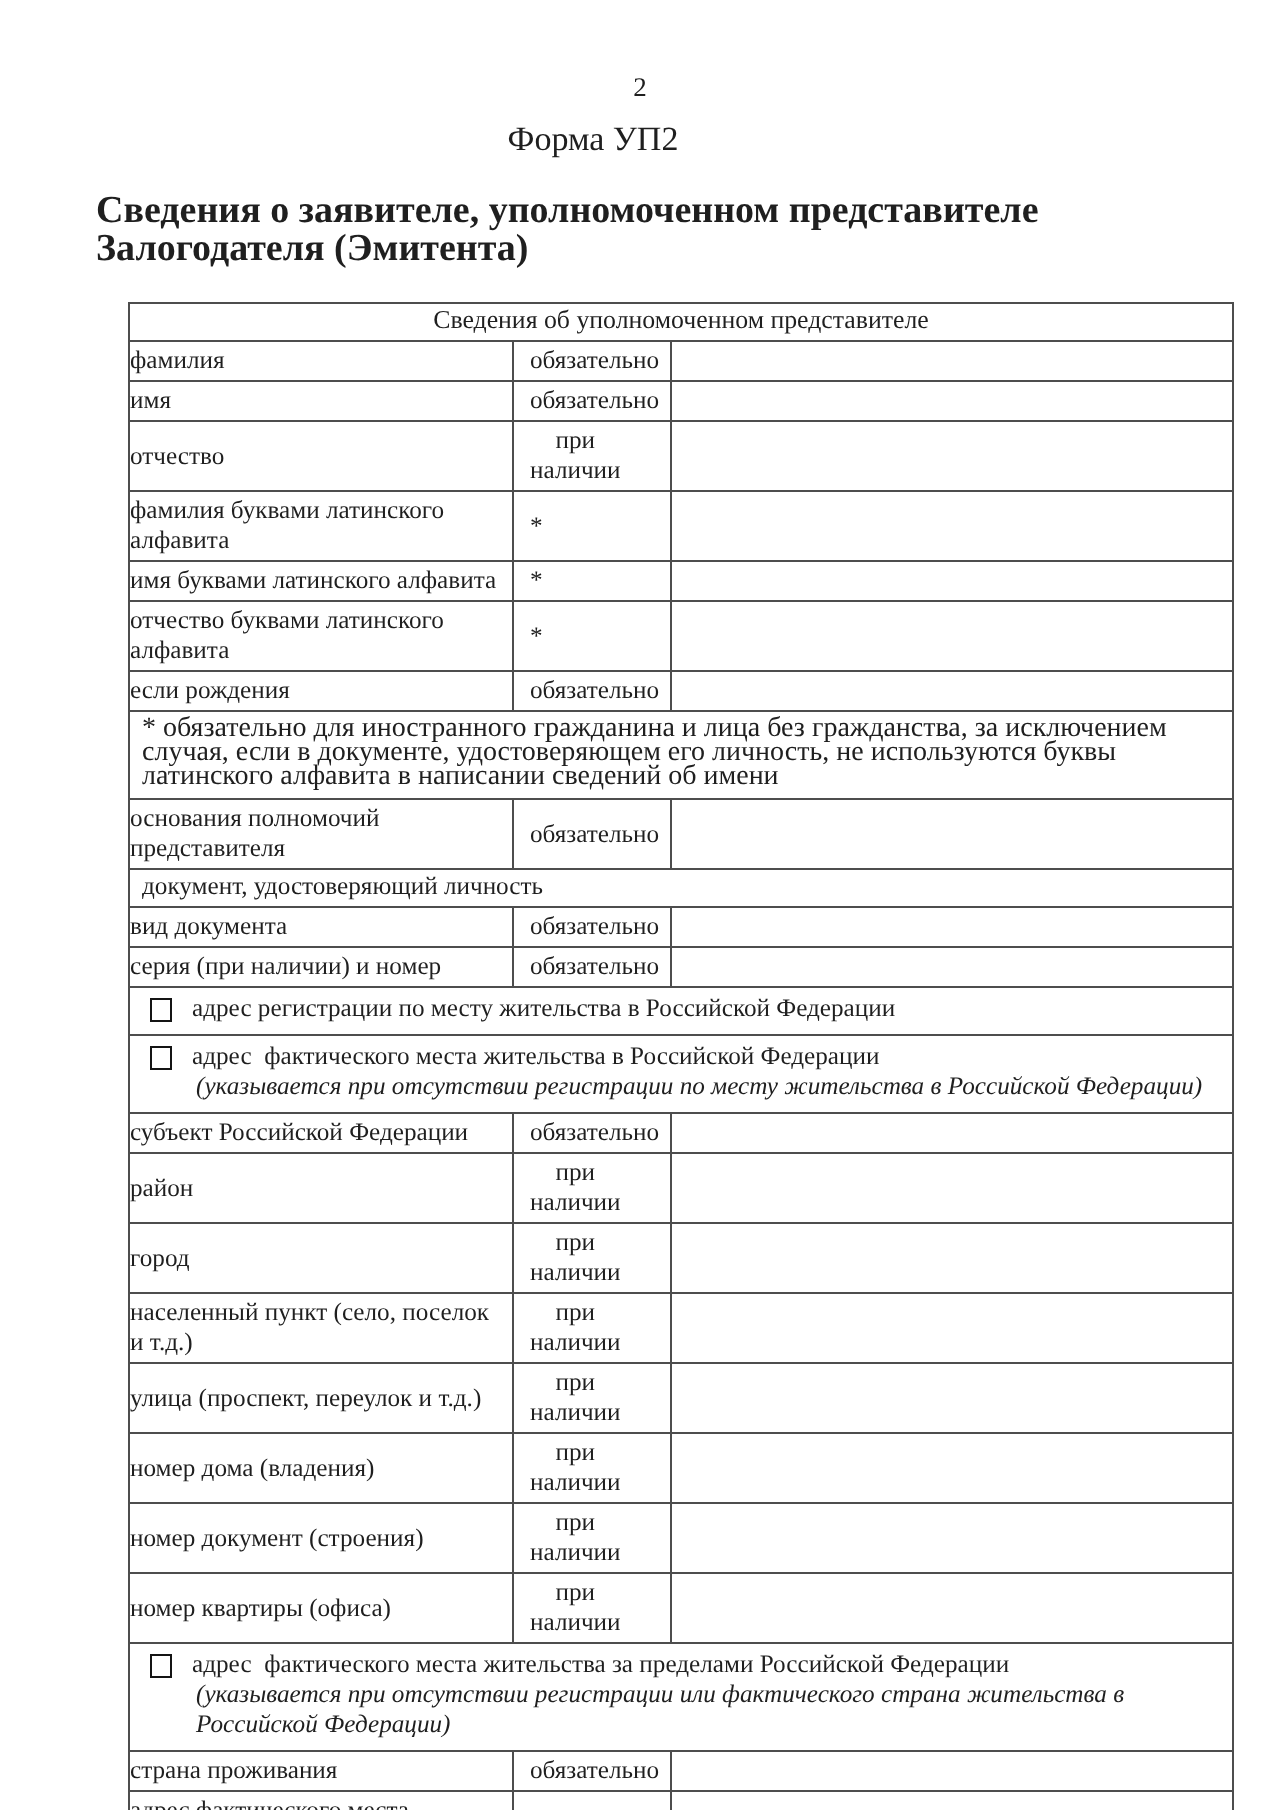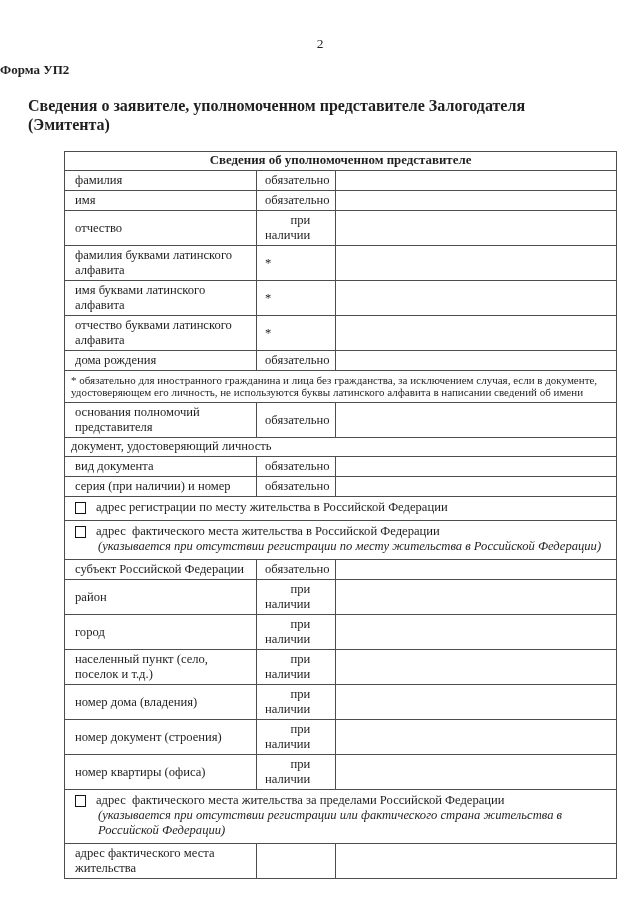--- a/index.html
+++ b/index.html
@@ -23,30 +23,30 @@
     background:var(--paper);
   }
   .page-number{
     padding-top:36px;
     text-align:center;
     font-size:13.5px;
     line-height:16px;
   }
   .form-label{
     margin:9px 47px 0 0;
-    text-align:left;
-    font-weight:bold;
-    font-size:13px;
+    text-align:center;
+    font-weight:normal;
+    font-size:17px;
     line-height:17px;
   }
   .doc-heading{
-    margin:18px 0 0 28px;
+    margin:18px 0 0 48px;
     max-width:502px;
     font-weight:bold;
-    font-size:16px;
+    font-size:19px;
     line-height:19px;
   }
   .table-wrap{
     position:relative;
     margin:17px 0 0 64px;
     width:552px;
   }
   table.form-table{
     width:552px;
     table-layout:fixed;
@@ -54,45 +54,45 @@
     border:1.6px solid var(--outer);
   }
   .form-table th,.form-table td{
     border:1px solid var(--line);
     vertical-align:middle;
     font-size:12.6px;
     line-height:15px;
     overflow:visible;
   }
   .form-table th{
-    font-weight:bold;
+    font-weight:normal;
     text-align:center;
     padding:1px 2px 2px 2px;
     font-size:12.9px;
     margin-left:27px;
   }
   td.c-label{
-    padding:2px 4px 2px 10px;
+    padding:2px 4px 2px 0;
     text-align:left;
   }
   td.c-req{
     padding:2px 2px 2px 8px;
   }
   td.c-req .req{
     display:inline-block;
     width:min-content;
     white-space:normal;
-    text-align:right;
+    text-align:center;
   }
   td.c-val{
     padding:1px 3px;
   }
   tr.r-note td{
     padding:3px 6px 4px 6px;
-    font-size:11px;
+    font-size:14px;
     line-height:12px;
     vertical-align:top;
   }
   tr.r-section td{
     padding:1px 4px 2px 6px;
   }
   tr.r-check td{
     padding:3px 6px 5px 6px;
     vertical-align:top;
   }
@@ -158,21 +158,21 @@
             <td class="c-label">имя буквами латинского алфавита</td>
             <td class="c-req"><span class="req">*</span></td>
             <td class="c-val"></td>
           </tr>
           <tr class="r-field">
             <td class="c-label">отчество буквами латинского алфавита</td>
             <td class="c-req"><span class="req">*</span></td>
             <td class="c-val"></td>
           </tr>
           <tr class="r-field">
-            <td class="c-label">дома рождения</td>
+            <td class="c-label">если рождения</td>
             <td class="c-req"><span class="req">обязательно</span></td>
             <td class="c-val"></td>
           </tr>
           <tr class="r-note">
             <td colspan="3">* обязательно для иностранного гражданина и лица без гражданства, за исключением случая, если в документе, удостоверяющем его личность, не используются буквы латинского алфавита в написании сведений об имени</td>
           </tr>
           <tr class="r-field">
             <td class="c-label">основания полномочий представителя</td>
             <td class="c-req"><span class="req">обязательно</span></td>
             <td class="c-val"></td>
@@ -225,20 +225,25 @@
             <td class="c-label">город</td>
             <td class="c-req"><span class="req">при наличии</span></td>
             <td class="c-val"></td>
           </tr>
           <tr class="r-field">
             <td class="c-label">населенный пункт (село, поселок и т.д.)</td>
             <td class="c-req"><span class="req">при наличии</span></td>
             <td class="c-val"></td>
           </tr>
           <tr class="r-field">
+            <td class="c-label">улица (проспект, переулок и т.д.)</td>
+            <td class="c-req"><span class="req">при наличии</span></td>
+            <td class="c-val"></td>
+          </tr>
+          <tr class="r-field">
             <td class="c-label">номер дома (владения)</td>
             <td class="c-req"><span class="req">при наличии</span></td>
             <td class="c-val"></td>
           </tr>
           <tr class="r-field">
             <td class="c-label">номер документ (строения)</td>
             <td class="c-req"><span class="req">при наличии</span></td>
             <td class="c-val"></td>
           </tr>
           <tr class="r-field">
@@ -251,20 +256,25 @@
               <div class="check-line">
                 <span class="checkbox"></span>
                 <div class="check-text">
                   <div class="check-main">адрес  фактического места жительства за пределами Российской Федерации</div>
                   <div class="check-note">(указывается при отсутствии регистрации или фактического страна жительства в Российской Федерации)</div>
                 </div>
               </div>
             </td>
           </tr>
           <tr class="r-field">
+            <td class="c-label">страна проживания</td>
+            <td class="c-req"><span class="req">обязательно</span></td>
+            <td class="c-val"></td>
+          </tr>
+          <tr class="r-field">
             <td class="c-label">адрес фактического места жительства</td>
             <td class="c-req"></td>
             <td class="c-val"></td>
           </tr>
         </tbody>
     </table>
 
   </div>
 </div>
 

